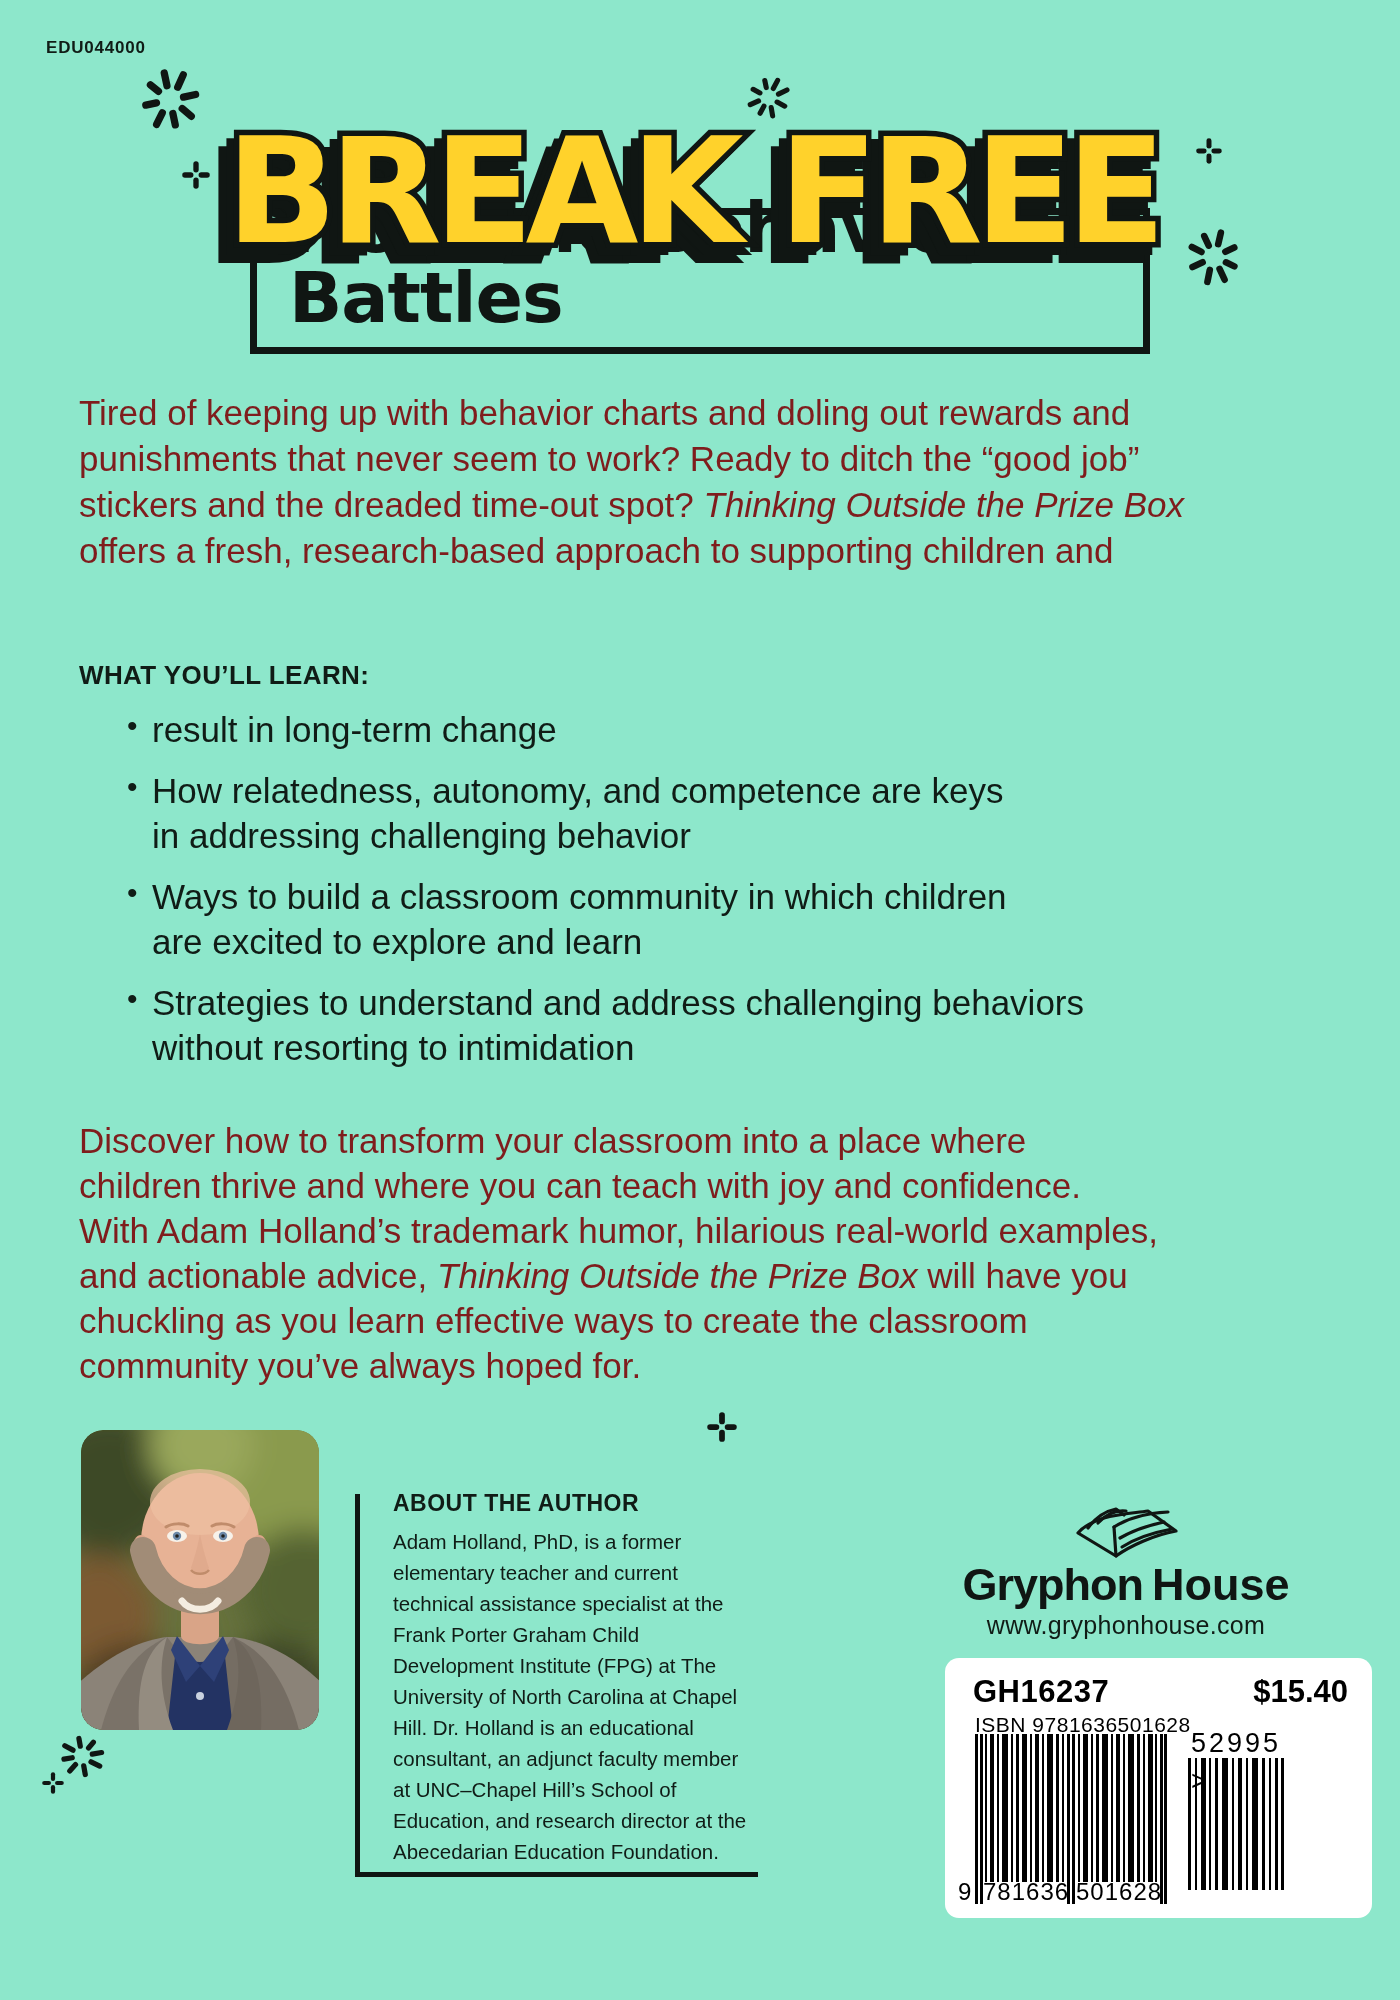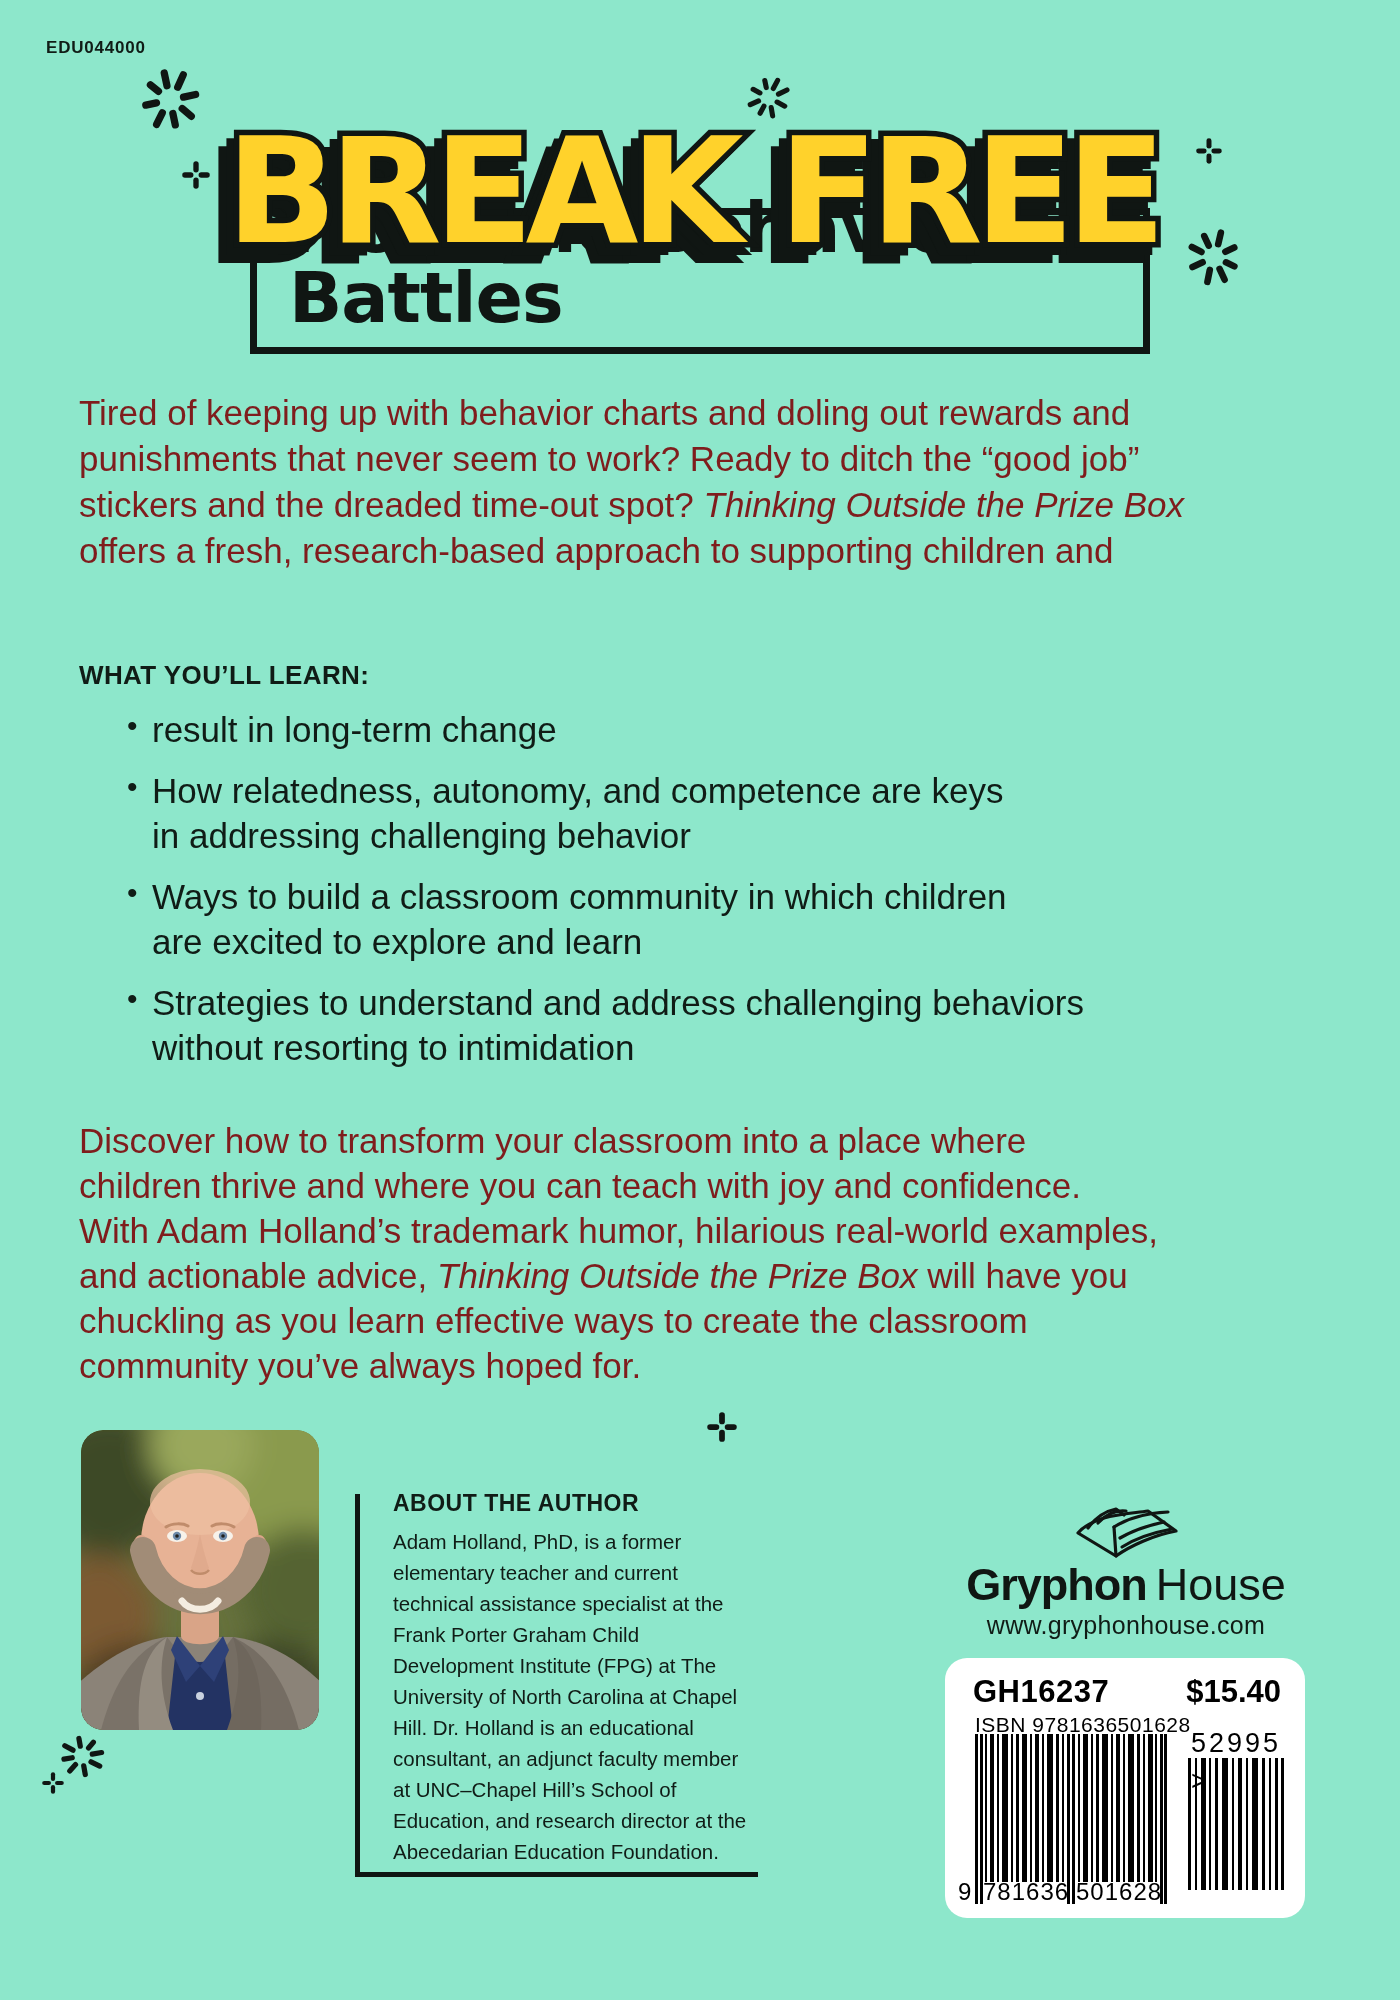--- a/index.html
+++ b/index.html
@@ -59,25 +59,25 @@
   .rule-h{left:355px;top:1872px;width:403px;height:5px;background:#101613;}
   .about-heading{left:393px;top:1490px;font-size:23px;font-weight:bold;letter-spacing:.5px;}
   .bio{left:393px;top:1526px;font-size:20.5px;line-height:31px;}
   .bio div{white-space:nowrap;}
 
   
   .gryphon{left:950px;top:1502px;width:352px;text-align:center;}
   .gryphon .book{width:116px;height:62px;margin:0 auto;display:block;}
   .gname{font-size:45px;line-height:1;color:#101613;margin-top:-2px;white-space:nowrap;}
   .gname .gb{font-weight:bold;letter-spacing:-1px;}
-  .gname .gr{font-weight:normal;margin-left:9px;}
+  .gname .gr{font-weight:bold;margin-left:9px;}
   .gsite{font-size:25px;margin-top:4px;letter-spacing:.3px;font-weight:normal;}
 
   
-  .pricebox{left:945px;top:1658px;width:360px;height:260px;background:#ffffff;border-radius:22px;color:#000;}
+  .pricebox{left:945px;top:1658px;width:427px;height:260px;background:#ffffff;border-radius:14px;color:#000;}
   .sku{position:absolute;left:28px;top:16px;font-size:31px;font-weight:bold;letter-spacing:.5px;}
   .price{position:absolute;right:24px;top:16px;font-size:31px;font-weight:bold;}
   .isbn{position:absolute;left:30px;top:55px;font-size:21px;letter-spacing:.5px;}
   .ean{position:absolute;left:30px;top:76px;width:192px;height:174px;}
   .ean svg{position:absolute;left:0;top:0;}
   .ean .d{position:absolute;top:144px;font-size:24px;letter-spacing:1px;}
   .ean .d9{left:-17px;}
   .ean .g1{left:8px;width:82px;text-align:left;}
   .ean .g2{left:101px;width:82px;text-align:center;}
   .supp-label{position:absolute;left:246px;top:70px;width:114px;font-size:27px;letter-spacing:3px;display:flex;gap:7px;flex-direction:column;}

